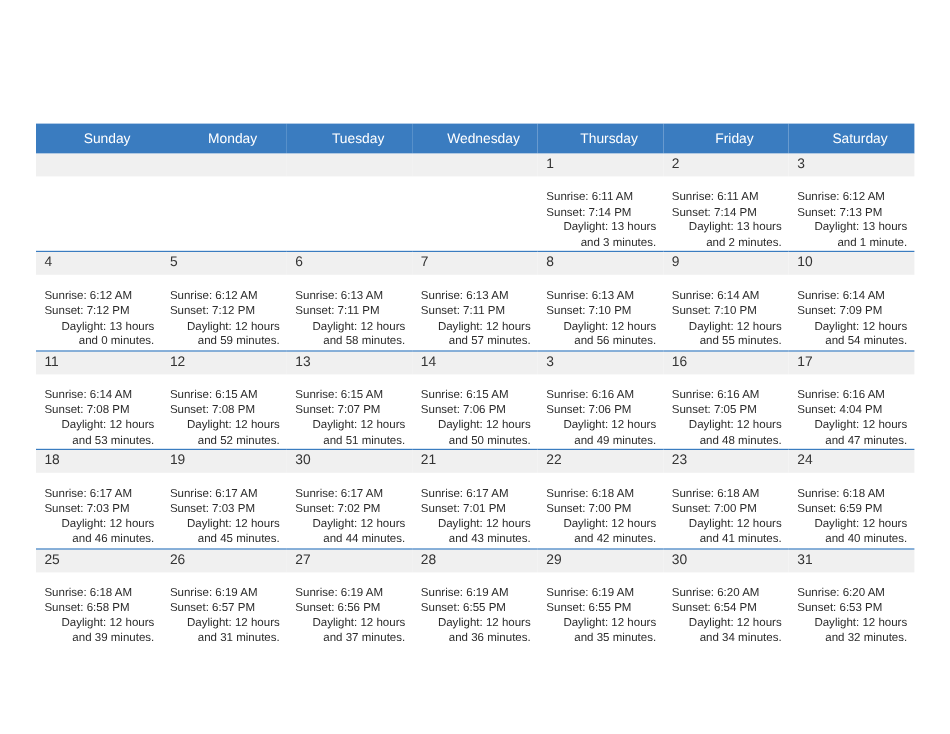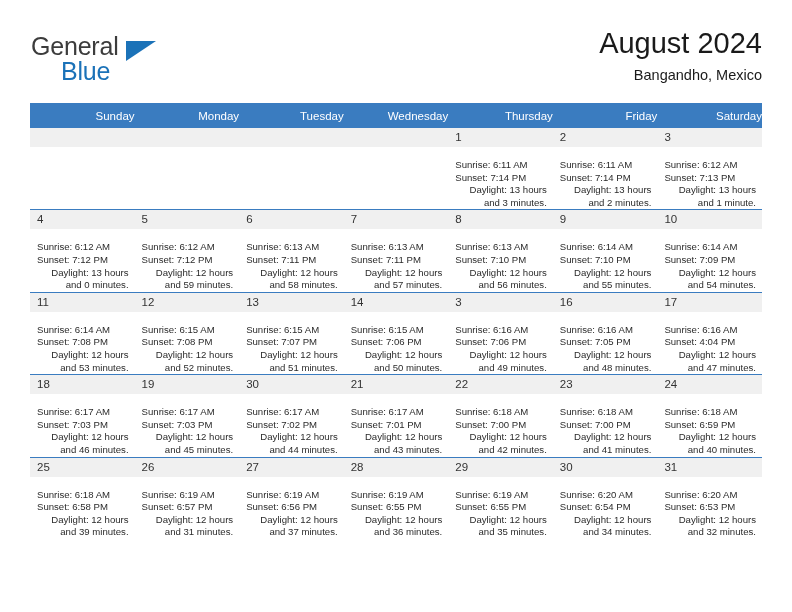--- a/index.html
+++ b/index.html
@@ -89,21 +89,21 @@
     top: 103px;
     width: 732px;
     border-collapse: collapse;
     table-layout: fixed;
   }
   .calendar th {
     background: #3a7cc0;
     color: #ffffff;
     font-size: 11.5px;
     font-weight: normal;
-    text-align: right;
+    text-align: center;
     padding: 5px 0 5px 14px;
     height: 15px;
     border: none;
   }
   .calendar td {
     vertical-align: top;
     padding: 0;
     border: none;
     border-top: 1px solid #3a7cc0;
     height: 76px;
@@ -136,34 +136,20 @@
   .info .daylight {
     white-space: normal;
     text-align: right;
   }
 </style>
 </head>
 <body>
 
 <div class="page">
 
-  <div class="header">
-
-    <div class="logo">
-      <span class="logo-general">General</span>
-      <span class="logo-triangle"></span>
-      <span class="logo-blue">Blue</span>
-    </div>
-
-    <div class="title-block">
-      <div class="cal-title">August 2024</div>
-      <div class="cal-subtitle">Bangandho, Mexico</div>
-    </div>
-
-  </div>
 
   <table class="calendar">
     <thead>
       <tr>
         <th>Sunday</th>
         <th>Monday</th>
         <th>Tuesday</th>
         <th>Wednesday</th>
         <th>Thursday</th>
         <th>Friday</th>

